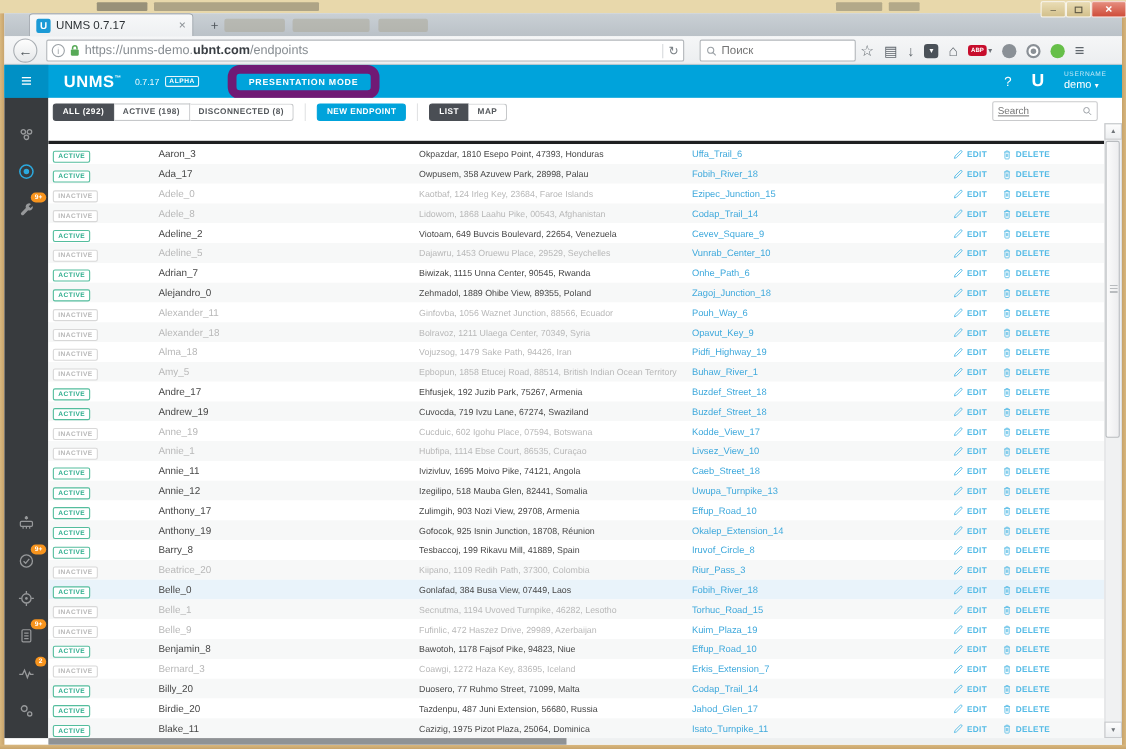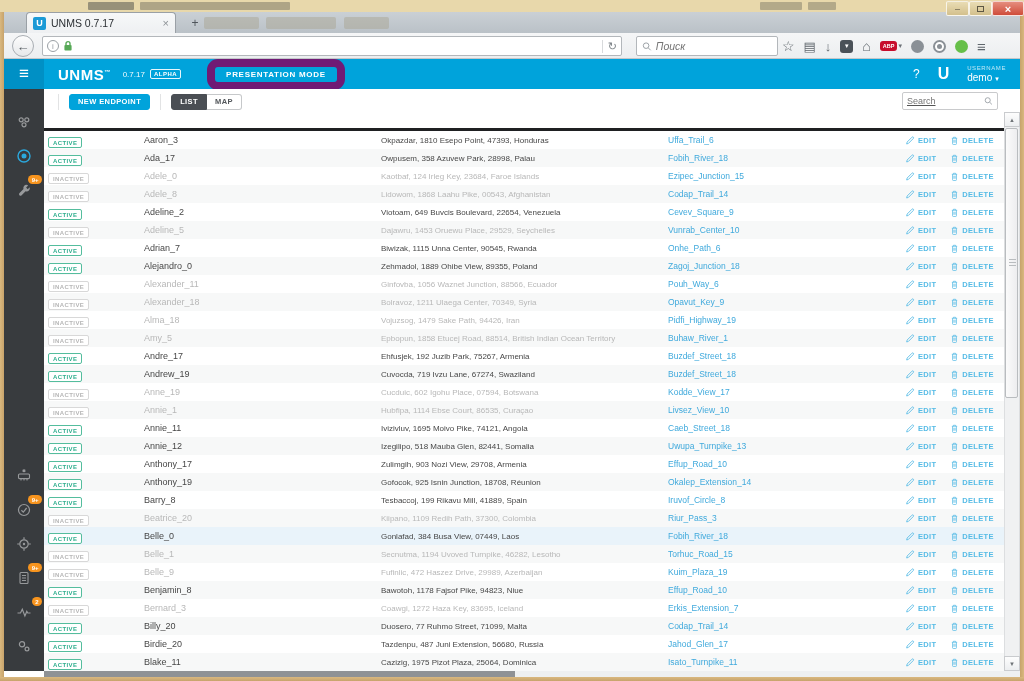--- a/index.html
+++ b/index.html
@@ -43,21 +43,21 @@
              font-size:13px; display:flex; align-items:center; justify-content:center; }
   .urlbar { position:absolute; left:38px; top:3px; width:580px; height:20px; background:#fff;
             border:1px solid #b3b7bb; border-radius:2px; display:flex; align-items:center; padding:0 4px; gap:4px; }
   .info-ic { width:12px; height:12px; border:1px solid #9aa0a5; border-radius:50%; color:#9aa0a5;
              font-size:8px; display:flex; align-items:center; justify-content:center; }
   .url-text { font-size:11.5px; color:#868c91; flex:1; white-space:nowrap; overflow:hidden; }
   .url-text b { color:#3a3f44; font-weight:bold; }
   .reload { margin-left:auto; border-left:1px solid #d8dadc; padding-left:5px; color:#7a8085; font-size:11px; }
   .searchbar { position:absolute; left:632px; top:3px; width:142px; height:20px; background:#fff;
                border:1px solid #b3b7bb; border-radius:2px; display:flex; align-items:center; padding:0 5px; gap:4px; }
-  .searchbar input { border:none; outline:none; width:100%; font-size:10.5px; font-style:italic; color:#555;
+  .searchbar input { border:none; outline:none; width:100%; font-size:10.5px; color:#555;
                      font-family:"Liberation Sans", sans-serif; background:transparent; }
   .fx-icons { position:absolute; left:778px; top:0; height:26px; display:flex; align-items:center; gap:9px; }
   .fxi { color:#5f666c; font-size:13px; display:flex; align-items:center; }
   .abp { background:#c70d2c; color:#fff; font-size:5.5px; font-weight:bold; border-radius:3px; padding:2px 3px; }
   .abp-caret { color:#6b7076; font-size:7px; margin-left:1px; }
   .pocket { width:13px; height:13px; background:#4a5158; border-radius:3px; color:#fff; font-size:7px;
             display:flex; align-items:center; justify-content:center; }
   .circ { width:13px; height:13px; border-radius:50%; background:#8a9096; }
   .circ.ring { background:#fff; border:2px solid #8a9096; }
   .circ.ring i { display:block; width:5px; height:5px; margin:2px; border-radius:50%; background:#8a9096; }
@@ -120,21 +120,21 @@
   .th.name { color:#3fa9dc; }
   .th .arrow { font-size:8px; }
 
   .rows { position:relative; }
   .trow { display:flex; height:18px; align-items:center; background:#fff; }
   .trow.alt { background:#f7f8f8; }
   .trow.hl { background:#e9f3fa; }
   .c-status { width:100px; padding-left:4px; }
   .c-name  { width:237px; font-size:9px;   color:#474747; }
   .c-addr  { width:248px; font-size:8px;   color:#474747; white-space:nowrap; }
-  .c-site  { width:237px; font-size:8.5px;margin-left:39px; }
+  .c-site  { width:237px; font-size:8.5px; }
   .c-actions { flex:1; display:flex; gap:14px; align-items:center; }
   .trow.inactive .c-name, .trow.inactive .c-addr { color:#b8b8b8; }
   .badge { display:inline-block; font-size:6px; font-weight:bold; letter-spacing:.4px;
            padding:2px 4px 1px; border-radius:2px; border:1px solid; background:#fff; }
   .badge.active   { color:#2fae8e; border-color:#54bd9d; }
   .badge.inactive { color:#b7b7b7; border-color:#d8d8d8; }
   .sitelink { color:#3fa9dc; text-decoration:none; cursor:pointer; }
   .action { color:#55bbe6; font-size:7.5px; font-weight:bold; letter-spacing:.3px; display:flex;
             align-items:center; gap:3px; cursor:pointer; }
   .action svg { stroke:#55bbe6; }
@@ -189,20 +189,21 @@
   </div>
 
   <div class="navbar">
     <div class="backbtn">←</div>
     <div class="urlbar">
       <span class="info-ic">i</span>
       <svg width="10" height="12" viewBox="0 0 10 12">
         <path d="M3 5V3.6a2 2 0 0 1 4 0V5" fill="none" stroke="#57a957" stroke-width="1.4"></path>
         <rect x="1.4" y="5" width="7.2" height="5.6" rx="1" fill="#57a957"></rect>
       </svg>
+      <span class="url-text"><span>https://unms-demo.</span><b>ubnt.com</b><span>/endpoints</span></span>
       <span class="reload">↻</span>
     </div>
     <div class="searchbar">
       <svg width="11" height="11" viewBox="0 0 12 12">
         <circle cx="5" cy="5" r="3.4" fill="none" stroke="#9aa0a5" stroke-width="1.2"></circle>
         <path d="M7.6 7.6L10.6 10.6" stroke="#9aa0a5" stroke-width="1.2"></path>
       </svg>
       <input placeholder="Поиск" style="">
     </div>
     <div class="fx-icons">
@@ -303,20 +304,25 @@
       <svg width="16" height="16" viewBox="0 0 16 16" fill="none" stroke="currentColor" stroke-width="1.2">
         <circle cx="6" cy="6.2" r="2.6"></circle>
           <circle cx="11" cy="11" r="1.9"></circle>
       </svg>
 
     </div>
   </div>
 
   <div class="main">
     <div class="filterbar">
+      <div class="btngroup">
+        <div class="btn sel">ALL (292)</div>
+        <div class="btn">ACTIVE (198)</div>
+        <div class="btn">DISCONNECTED (8)</div>
+      </div>
       <div class="vsep"></div>
       <div class="btngroup">
           <div class="btn primary">NEW ENDPOINT</div>
         </div>
       <div class="vsep"></div>
       <div class="btngroup">
         <div class="btn sel">LIST</div>
         <div class="btn">MAP</div>
       </div>
       <div class="unms-search">

